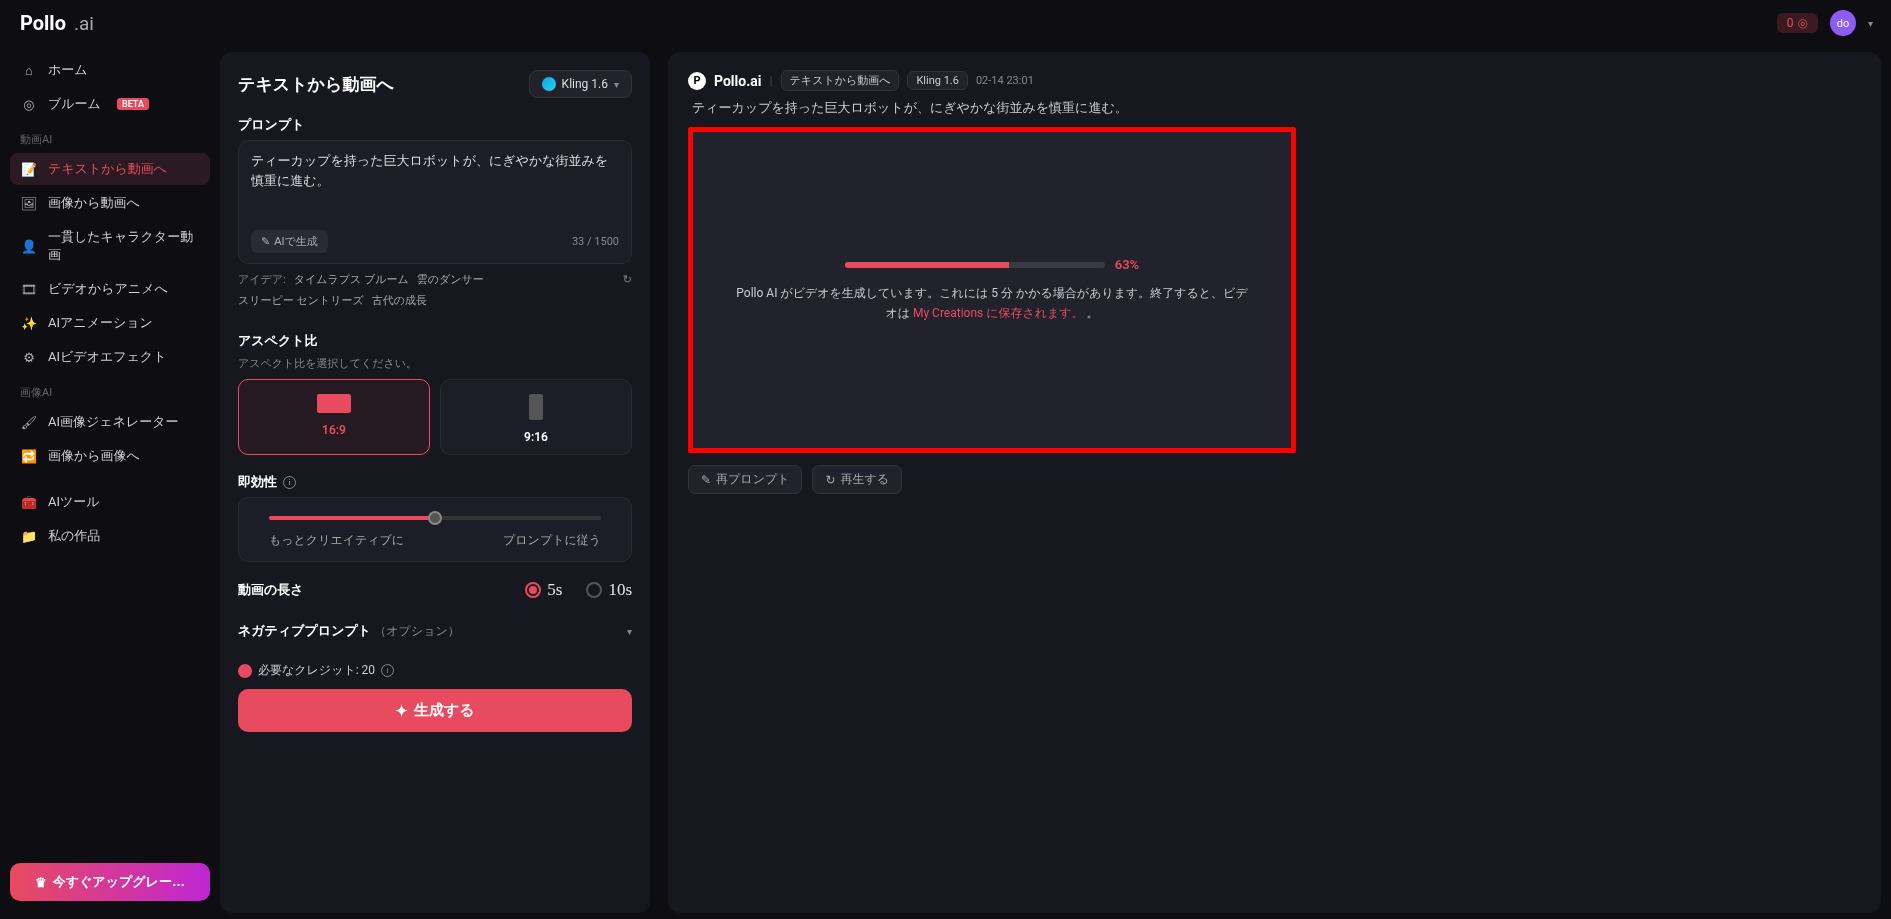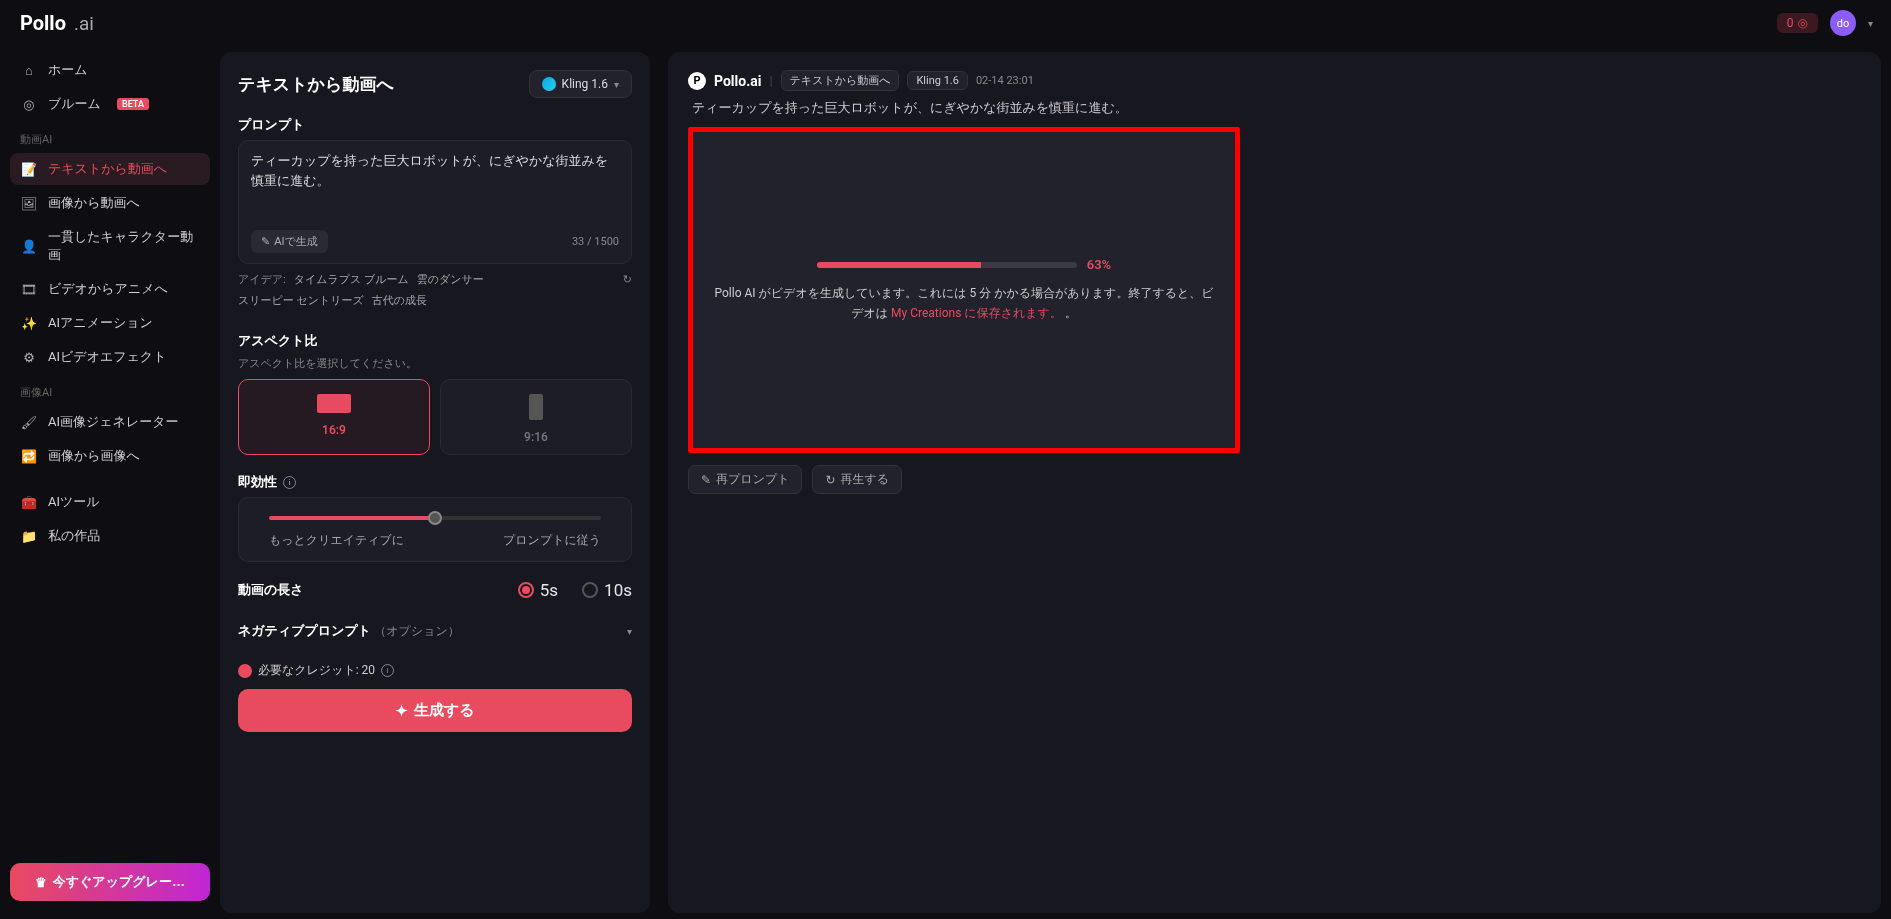--- a/index.html
+++ b/index.html
@@ -42,30 +42,30 @@
 .section { margin-top:18px; }
 
 .aspect-row { display:flex; gap:10px; }
 .aspect-card { flex:1; background:#1d1d27; border:1px solid #2a2a35; border-radius:10px; padding:14px 0 10px; display:flex; flex-direction:column; align-items:center; gap:10px; cursor:pointer; }
 .aspect-card.active { border-color:#e84a5f; background:#251a22; }
 .aspect-card .shape { background:#555; border-radius:2px; }
 .aspect-card .s169 { width:34px; height:19px; }
 .aspect-card.active .s169 { background:#e84a5f; }
 .aspect-card .s916 { width:14px; height:26px; }
 .aspect-card .s11 { width:22px; height:22px; }
-.aspect-card .txt { font-size:12px; color:#737373; font-weight:600; }
+.aspect-card .txt { font-size:12px; color:#ffffff; font-weight:600; }
 .aspect-card.active .txt { color:#e84a5f; }
 
 .slider-box { background:#1d1d27; border:1px solid #2a2a35; border-radius:10px; padding:18px 30px 12px; }
 .slider-track { height:4px; background:#333; border-radius:2px; position:relative; margin-bottom:12px; }
 .slider-fill { height:100%; background:#e84a5f; border-radius:2px; width:50%; }
 .slider-thumb { width:14px; height:14px; background:#555; border:2px solid #888; border-radius:50%; position:absolute; top:-5px; left:calc(50% - 7px); cursor:pointer; }
 .slider-labels { display:flex; justify-content:space-between; font-size:12px; color:#aaa; }
 
-.radio-row { display:flex; align-items:center; gap:24px; }
+.radio-row { display:flex; align-items:center; gap:24px;font-family:Liberation Serif, serif; }
 .radio-item { display:flex; align-items:center; gap:6px; cursor:pointer; font-size:17px; }
 .radio { width:16px; height:16px; border:2px solid #555; border-radius:50%; display:flex; align-items:center; justify-content:center; }
 .radio.on { border-color:#e84a5f; }
 .radio.on::after { content:''; width:8px; height:8px; background:#e84a5f; border-radius:50%; }
 
 .neg-row { display:flex; align-items:center; justify-content:space-between; cursor:pointer; padding:4px 0; }
 .neg-row .opt { color:#888; font-size:12px; margin-left:0; }
 
 .credits-row { display:flex; align-items:center; gap:6px; font-size:12px; color:#ccc; margin-top:18px; }
 .credits-row .coin { width:14px; height:14px; border-radius:50%; background:#e84a5f; }
@@ -73,21 +73,21 @@
 
 .main { flex:1; padding:6px 10px 6px 18px; overflow:hidden; }
 .output-card { background:#17171f; border-radius:12px; padding:18px 20px; height:100%; overflow-y:auto; }
 .out-head { display:flex; align-items:center; gap:8px; margin-bottom:8px; }
 .out-logo { width:18px; height:18px; border-radius:50%; background:#fff; color:#000; font-size:11px; font-weight:700; display:flex; align-items:center; justify-content:center; }
 .out-title { font-size:14px; font-weight:700; color:#fff; }
 .out-sep { color:#444; }
 .out-chip { background:#22222c; border:1px solid #333; border-radius:6px; padding:2px 8px; font-size:11px; color:#ccc; }
 .out-time { font-size:11px; color:#888; }
 .out-prompt { font-size:13px; color:#ccc; margin-bottom:10px; padding-left:4px; }
-.preview { width:552px; height:326px; border:5px solid #ff0000; background:#22222c; border-radius:2px; display:flex; flex-direction:column; align-items:center; justify-content:center; gap:12px; padding:20px; }
+.preview { width:608px; height:326px; border:5px solid #ff0000; background:#22222c; border-radius:2px; display:flex; flex-direction:column; align-items:center; justify-content:center; gap:12px; padding:20px; }
 .progress-wrap { display:flex; align-items:center; gap:10px; }
 .progress-bar { width:260px; height:6px; background:#3a3a45; border-radius:3px; overflow:hidden; }
 .progress-fill { height:100%; background:#e84a5f; width:63%; }
 .progress-pct { color:#e84a5f; font-size:13px; font-weight:600; }
 .progress-text { font-size:12px; color:#ccc; text-align:center; line-height:1.6; max-width:520px; }
 .progress-text .link { color:#e84a5f; }
 .out-actions { display:flex; gap:10px; margin-top:12px; }
 .out-btn { background:#22222c; border:1px solid #333; color:#aaa; font-size:12px; padding:5px 12px; border-radius:7px; cursor:pointer; display:flex; align-items:center; gap:5px; }
 .info-ico { width:13px; height:13px; border:1px solid #888; border-radius:50%; display:inline-flex; align-items:center; justify-content:center; font-size:8px; color:#888; }
 </style>

